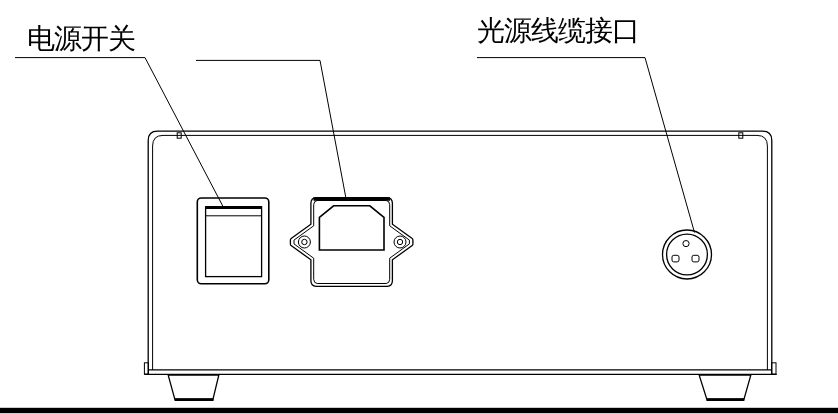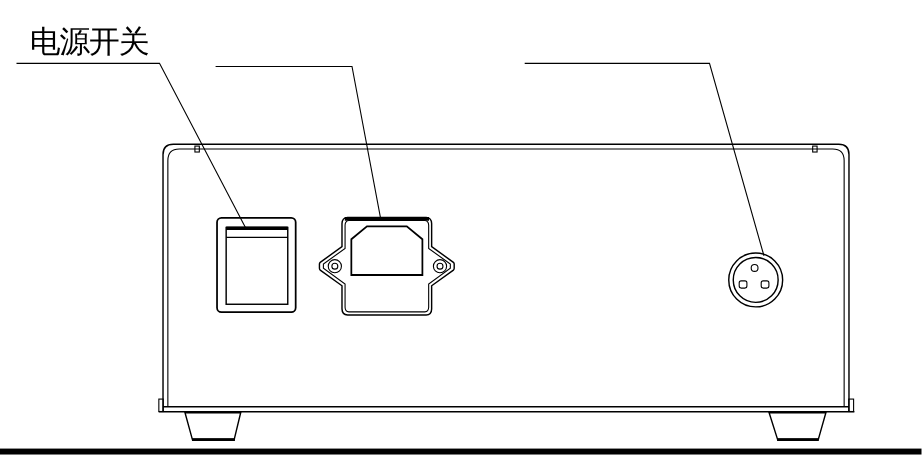--- a/index.html
+++ b/index.html
@@ -97,14 +97,15 @@
       <path class="ln-thin" d="M 196 60.4 H 320 L 346 198.5"></path>
       <path class="ln-thin" d="M 477 57.6 H 645 L 694.5 232.5"></path>
     </g>
 
     <rect class="fill-black" x="0" y="407.8" width="838" height="5.4"></rect>
   </svg>
 
   <div class="callout-label label-power-switch">电源开关</div>
 
 
+  <div class="callout-label label-cable-port">光源线缆接口</div>
 
 </div>
 
 </body></html>

